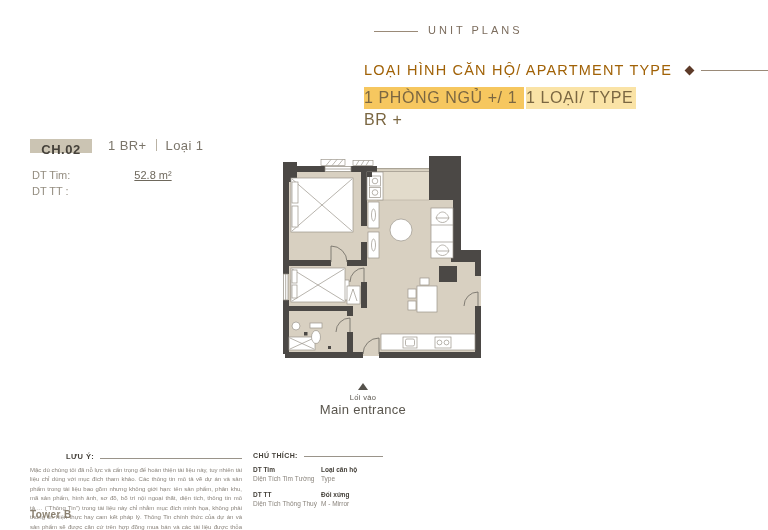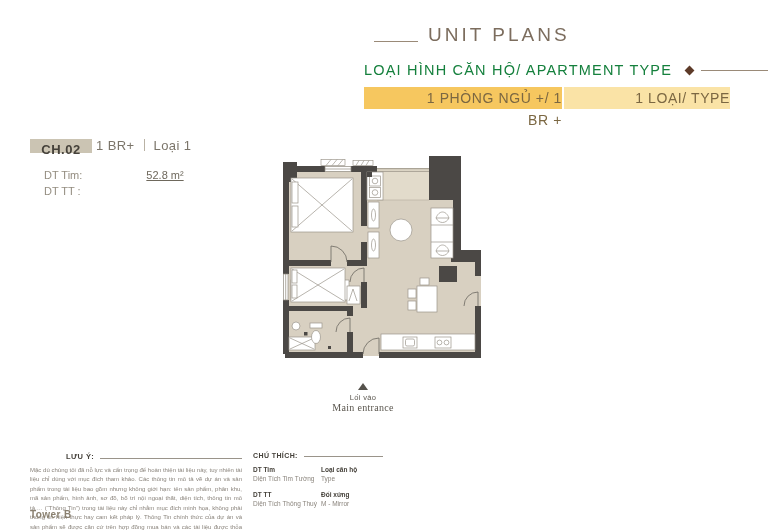--- a/index.html
+++ b/index.html
@@ -5,49 +5,49 @@
   html,body{margin:0;padding:0;background:#fff;}
   #page{position:relative;width:768px;height:530px;background:#ffffff;overflow:hidden;
         font-family:"Liberation Sans","DejaVu Sans",sans-serif;}
   .abs{position:absolute;}
 
   
   #title-row{left:364px;top:24px;display:flex;align-items:baseline;}
   #page-title{font-family:"Liberation Serif","DejaVu Serif",serif;font-weight:bold;
               font-size:29px;color:#6f3c2b;letter-spacing:.5px;line-height:1.1;}
   #title-rule{width:44px;border-top:1.5px solid #9a8a78;margin:0 10px 6px 10px;align-self:flex-end;}
-  #title-en{font-size:19px;color:#7c6d5e;letter-spacing:3px;padding-bottom:2px;}
+  #title-en{font-size:11px;color:#7c6d5e;letter-spacing:3px;padding-bottom:2px;}
   #subtitle-row{left:364px;top:62px;width:404px;display:flex;align-items:center;}
-  #subtitle{font-size:14.5px;color:#15803d;letter-spacing:1.2px;font-weight:500;}
+  #subtitle{font-size:14.5px;color:#a16207;letter-spacing:1.2px;font-weight:500;}
   .diamond{width:7px;height:7px;background:#5d3a28;transform:rotate(45deg);margin:0 8px 0 14px;flex:none;}
   .hrule{flex:1;border-top:1px solid #9a8a78;}
   #badges{left:364px;top:87px;display:flex;}
-  .badge{height:22px;line-height:22px;text-align:right;font-size:14px;letter-spacing:.6px;
-         color:#7b6742;font-weight:500;padding-left:38px;}
+  .badge{height:22px;line-height:22px;text-align:left;font-size:16px;letter-spacing:.6px;
+         color:#7b6742;font-weight:500;}
   #badge-primary{width:160px;background:#f6c75f;}
-  #badge-secondary{width:128px;background:#fae3a6;margin-left:2px;}
+  #badge-secondary{width:110px;background:#fae3a6;margin-left:2px;}
 
   
   #unit-row{left:30px;top:138px;display:flex;align-items:center;}
   #unit-code{width:62px;height:14px;line-height:22px;text-align:center;background:#cbc4b3;
              color:#45413a;font-weight:bold;font-size:13px;letter-spacing:.5px;}
-  #unit-type{margin-left:4px;font-size:13px;color:#7b756a;letter-spacing:.4px;}
+  #unit-type{margin-left:16px;font-size:13px;color:#7b756a;letter-spacing:.4px;}
   .vdiv{display:inline-block;width:1px;height:12px;background:#b9b2a4;margin:0 9px;vertical-align:-1px;}
   #unit-areas{left:32px;top:167px;font-size:11px;line-height:16px;color:#948d80;}
-  .area-row{display:flex;margin-left:12px;}
+  .area-row{display:flex;}
   .area-label{width:56px;}
   .area-value{width:130px;text-align:center;color:#6e685c;text-decoration:underline;}
 
   
   #plan{left:283px;top:156px;}
   #entrance{left:303px;top:383px;width:120px;text-align:center;color:#5a564e;}
   #entrance .tri{width:0;height:0;border-left:5px solid transparent;border-right:5px solid transparent;
                  border-bottom:7px solid #55524c;margin:0 auto 3px auto;}
   #entrance .l1{font-size:7.5px;letter-spacing:.3px;}
-  #entrance .l2{font-size:10px;letter-spacing:.3px;font-family:Liberation Serif, serif;}
+  #entrance .l2{font-size:13px;letter-spacing:.3px;}
 
   
   #notes{left:30px;top:452px;width:212px;}
   #notes-head{display:flex;align-items:flex-end;}
   #notes-title{font-size:7.5px;font-weight:bold;color:#45413a;letter-spacing:.4px;white-space:nowrap;padding-left:36px;}
   #notes-head .hrule{border-top:.7px solid #9a948a;margin-left:6px;margin-bottom:2px;}
   #notes-body{margin-top:5px;font-size:6px;line-height:1.58;color:#8a847c;text-align:justify;}
   #tower{left:30px;top:509px;font-size:10px;font-weight:bold;color:#8a8070;letter-spacing:.4px;}
 
   

